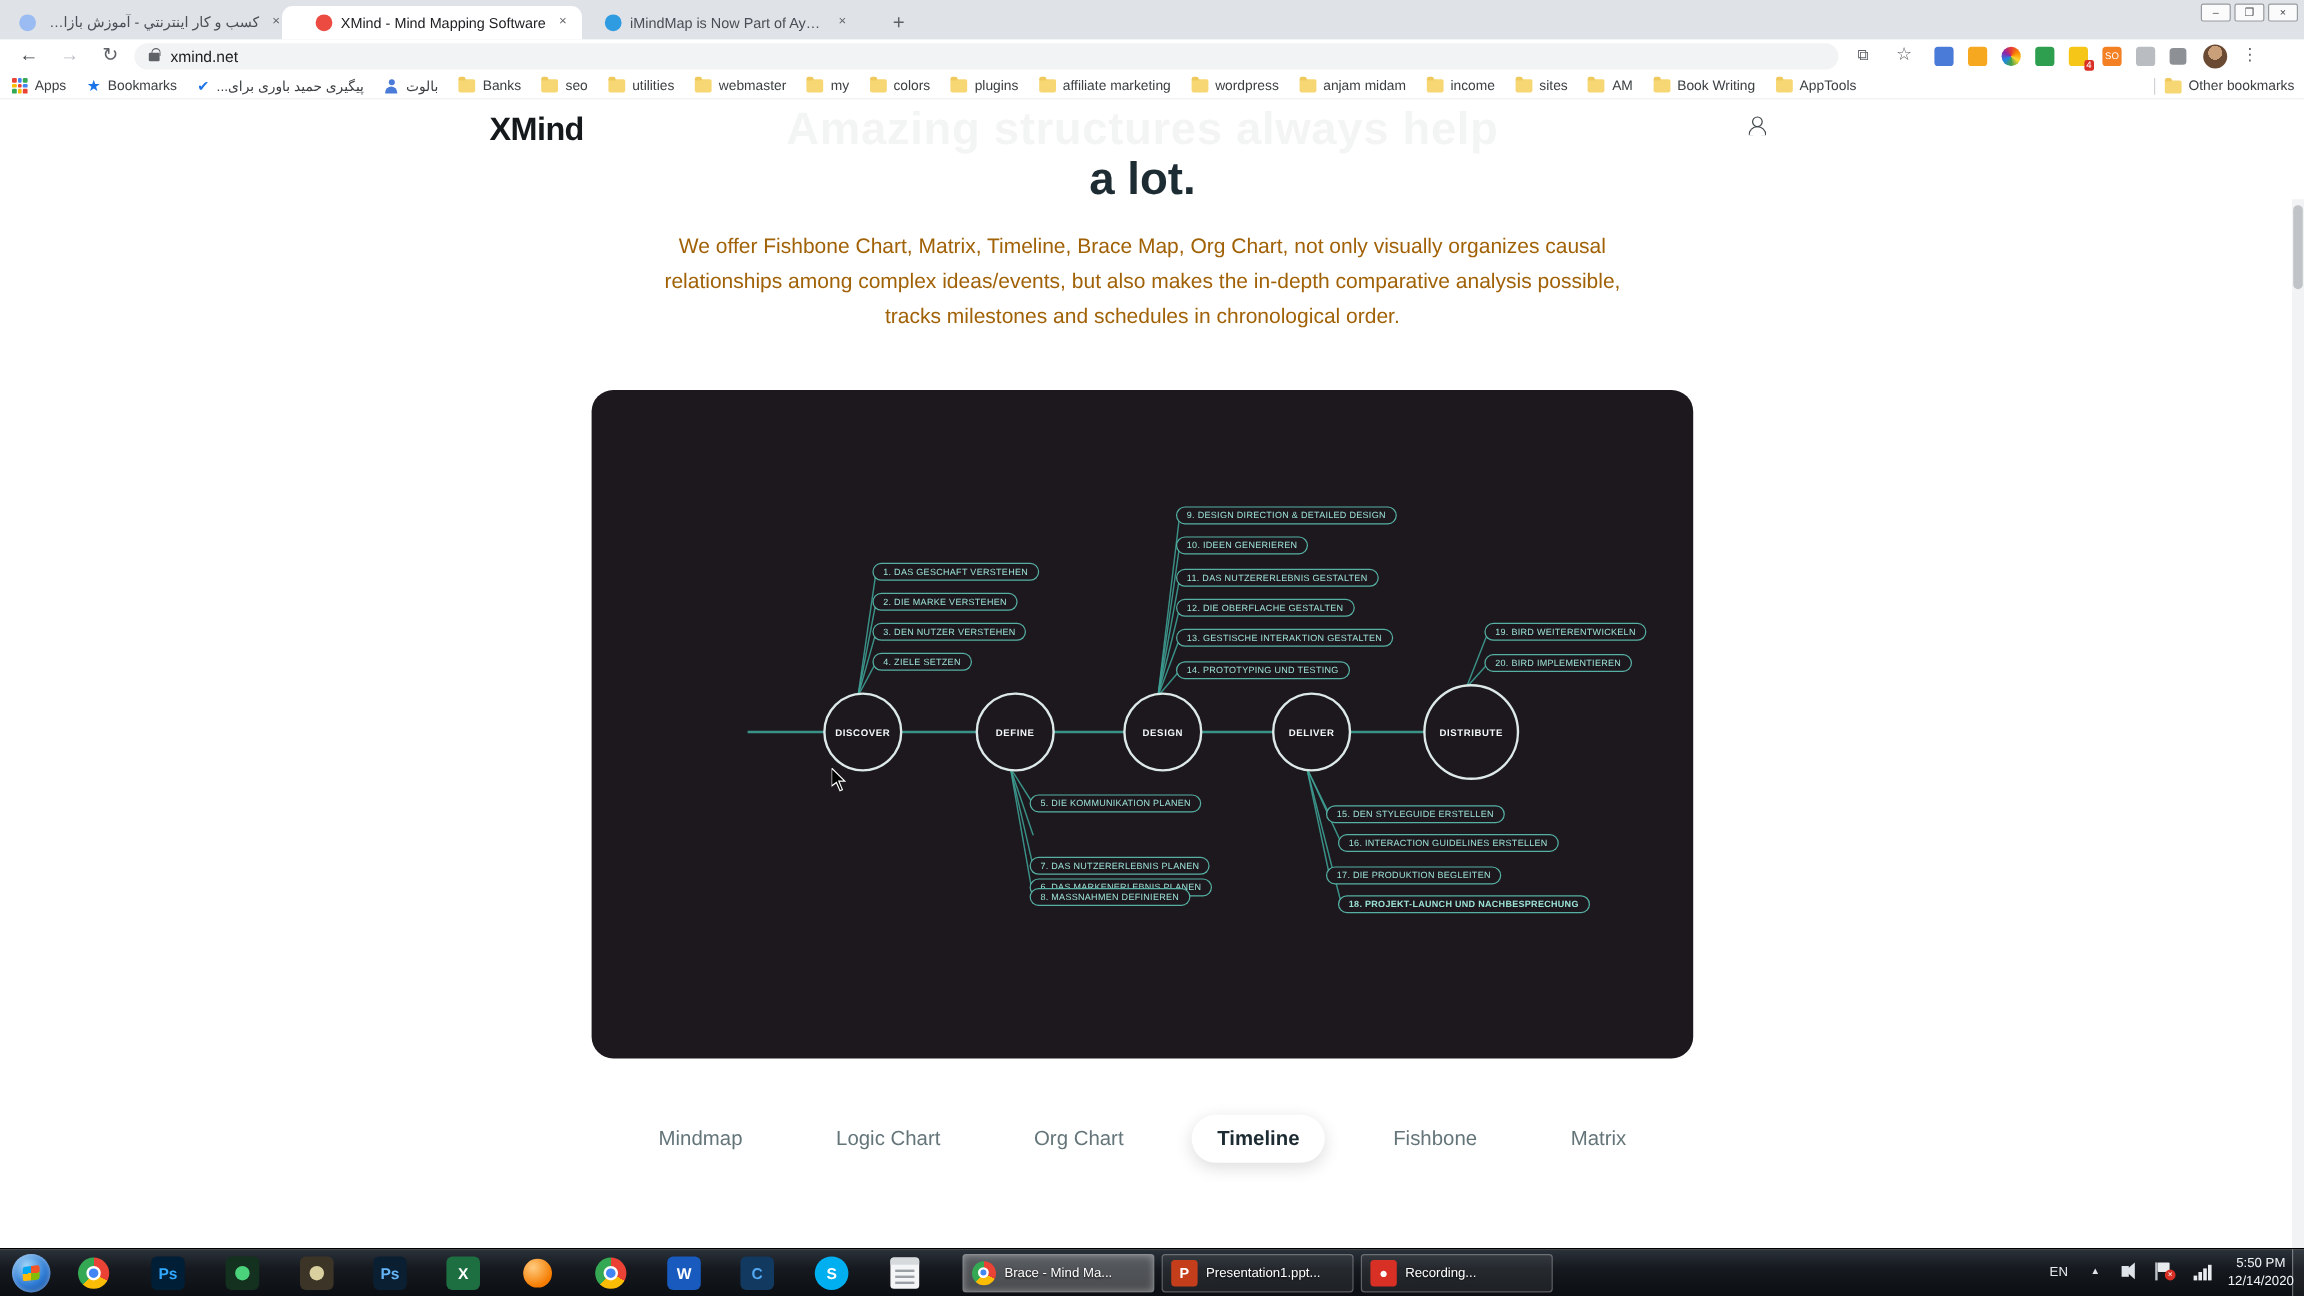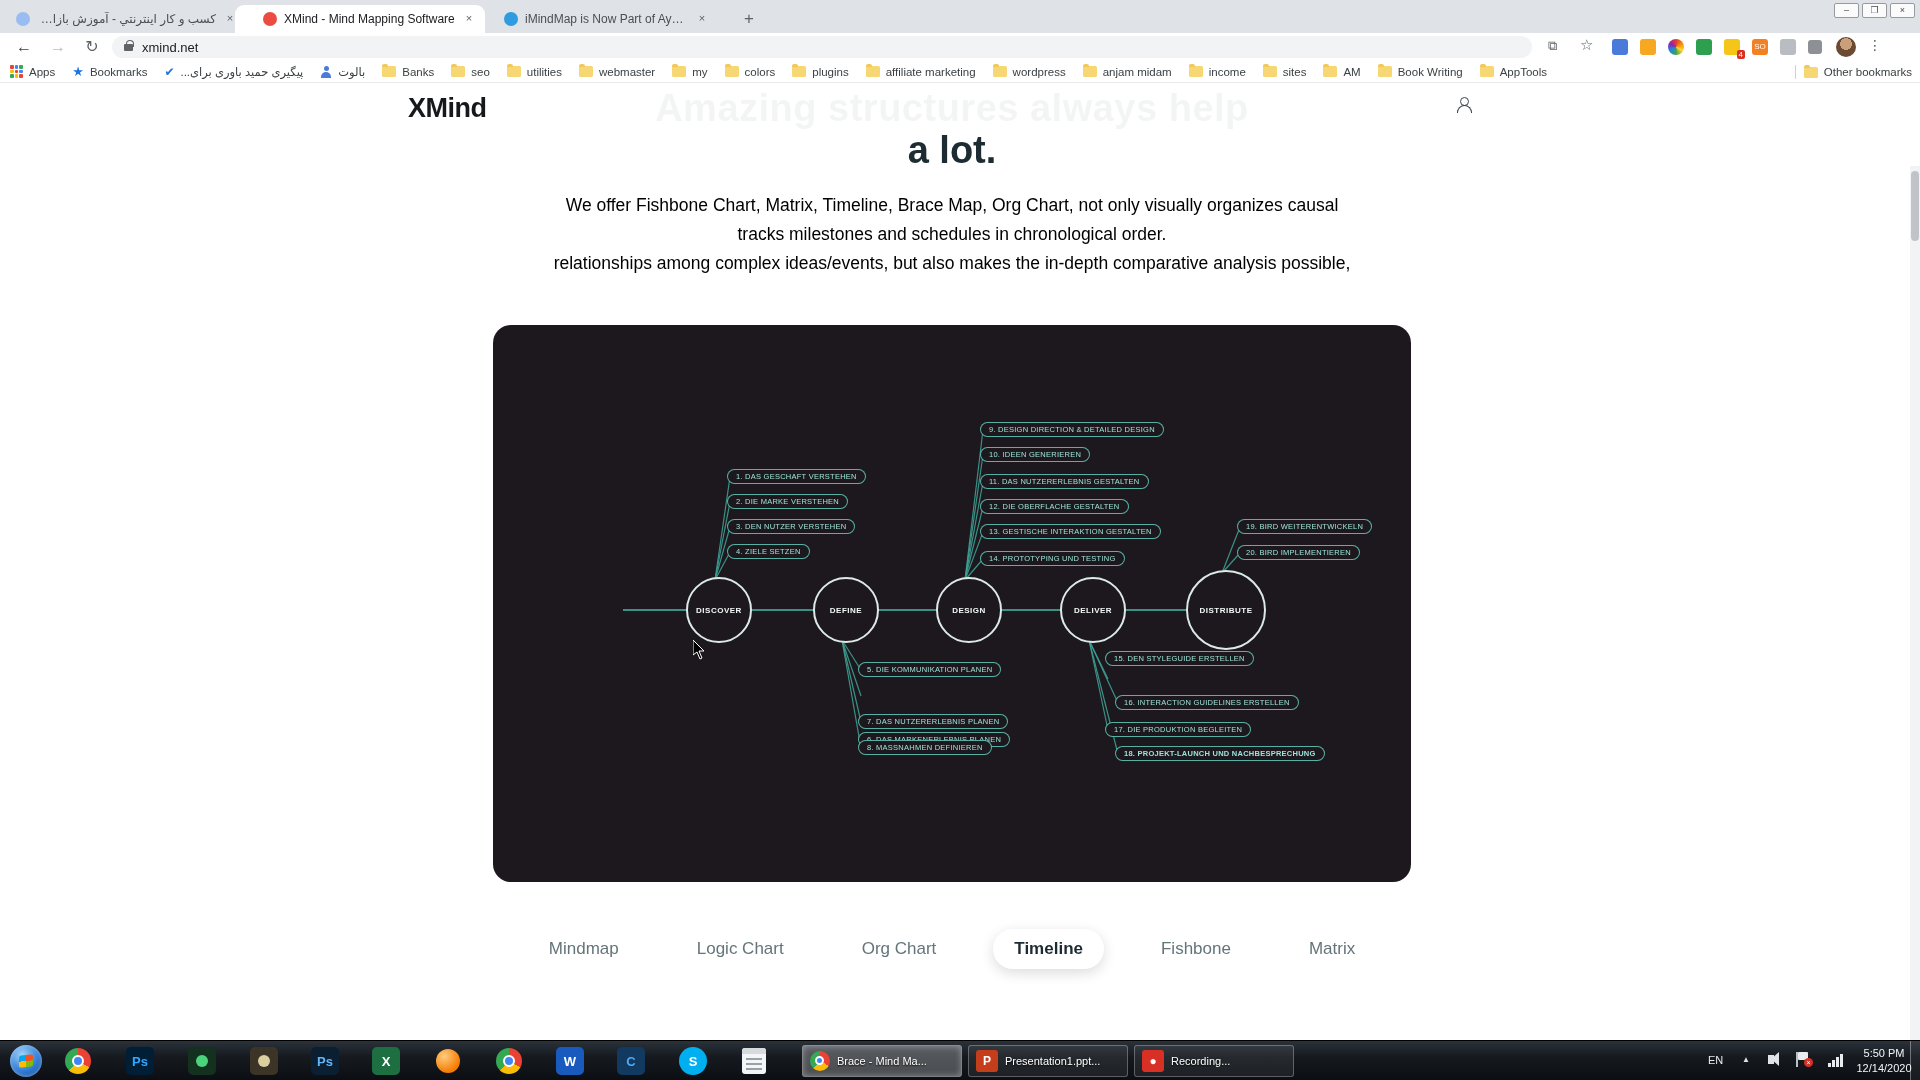--- a/index.html
+++ b/index.html
@@ -65,21 +65,21 @@
   #header-overlay { position:absolute; left:0; top:0; width:1920px; height:49px; background:rgba(255,255,255,.86); }
   #logo { position:absolute; left:408px; top:10px; font-size:27px; font-weight:bold; color:#15191b; letter-spacing:-.5px; z-index:5; }
   #site-nav { position:absolute; left:796px; top:17px; display:flex; gap:42px; z-index:5; }
   .nav-item { font-size:14px; color:#40484b; white-space:nowrap; }
   #user-icon { position:absolute; left:1455px; top:13px; width:18px; height:18px; z-index:5; }
   #user-icon:before { content:""; position:absolute; left:5px; top:1px; width:7px; height:7px; border:1.6px solid #3c4447; border-radius:50%; }
   #user-icon:after { content:""; position:absolute; left:2px; top:9px; width:13px; height:7px; border:1.6px solid #3c4447; border-bottom:none; border-radius:8px 8px 0 0; }
   #heading { position:absolute; left:0; top:46px; width:1904px; text-align:center; z-index:3;
     font-size:38px; font-weight:bold; color:#1d2c33; }
   #para { position:absolute; left:0; top:108px; width:1904px; text-align:center;
-    font-size:17.5px; color:#000000; line-height:29px; }
+    font-size:17.5px; color:#a16207; line-height:29px; }
 
   
   #panel { position:absolute; left:493px; top:242px; width:918px; height:557px; border-radius:18px; overflow:hidden; }
   #panel svg { position:absolute; left:0; top:0; }
   .circle { position:absolute; border-radius:50%; display:flex; align-items:center; justify-content:center;
     font-weight:bold; color:#f3f8f7; text-align:center; letter-spacing:.5px; }
   .pill { position:absolute; height:15px; display:flex; align-items:center; padding:0 8px;
     border:1px solid rgba(96,204,188,.85); border-radius:8px; font-size:7.5px; letter-spacing:.25px;
     color:#9de2d7; white-space:nowrap; }
 
@@ -294,22 +294,22 @@
   </div>
 
   <div id="page">
     <div id="ghost-heading">Amazing structures always help</div>
     <div id="header-overlay"></div>
     <div id="logo">XMind</div>
     <div id="user-icon"></div>
     <div id="heading">a lot.</div>
     <div id="para">
       <div>We offer Fishbone Chart, Matrix, Timeline, Brace Map, Org Chart, not only visually organizes causal</div>
+      <div>relationships among complex ideas/events, but also makes the in-depth comparative analysis possible,</div>
       <div>tracks milestones and schedules in chronological order.</div>
-      <div>relationships among complex ideas/events, but also makes the in-depth comparative analysis possible,</div>
     </div>
 
     <div id="panel" style="background: rgb(28, 24, 30);">
       <svg id="panel-svg" width="918" height="557">
           <line x1="130" y1="285" x2="733" y2="285" stroke="#3e9f93" stroke-width="2" opacity="0.9"></line>
           <line x1="222" y1="255" x2="237" y2="152" stroke="#3e9f93" stroke-width="1.2" opacity="0.9"></line>
           <line x1="222" y1="255" x2="237" y2="177" stroke="#3e9f93" stroke-width="1.2" opacity="0.9"></line>
           <line x1="222" y1="255" x2="237" y2="202" stroke="#3e9f93" stroke-width="1.2" opacity="0.9"></line>
           <line x1="222" y1="255" x2="237" y2="227" stroke="#3e9f93" stroke-width="1.2" opacity="0.9"></line>
           <line x1="349" y1="315" x2="368" y2="345" stroke="#3e9f93" stroke-width="1.2" opacity="0.9"></line>
@@ -339,21 +339,21 @@
         <div class="pill" style="left: 365px; top: 389px; background: rgb(28, 24, 30);">7. DAS NUTZERERLEBNIS PLANEN</div>
         <div class="pill" style="left: 365px; top: 415px; background: rgb(28, 24, 30);">8. MASSNAHMEN DEFINIEREN</div>
         <div class="circle" style="left: 320px; top: 252px; width: 66px; height: 66px; font-size: 8px; border: 2px solid rgb(221, 233, 231); background: rgb(28, 24, 30);">DEFINE</div>
         <div class="pill" style="left: 487px; top: 97px; background: rgb(28, 24, 30);">9. DESIGN DIRECTION &amp; DETAILED DESIGN</div>
         <div class="pill" style="left: 487px; top: 122px; background: rgb(28, 24, 30);">10. IDEEN GENERIEREN</div>
         <div class="pill" style="left: 487px; top: 149px; background: rgb(28, 24, 30);">11. DAS NUTZERERLEBNIS GESTALTEN</div>
         <div class="pill" style="left: 487px; top: 174px; background: rgb(28, 24, 30);">12. DIE OBERFLACHE GESTALTEN</div>
         <div class="pill" style="left: 487px; top: 199px; background: rgb(28, 24, 30);">13. GESTISCHE INTERAKTION GESTALTEN</div>
         <div class="pill" style="left: 487px; top: 226px; background: rgb(28, 24, 30);">14. PROTOTYPING UND TESTING</div>
         <div class="circle" style="left: 443px; top: 252px; width: 66px; height: 66px; font-size: 8px; border: 2px solid rgb(221, 233, 231); background: rgb(28, 24, 30);">DESIGN</div>
-        <div class="pill" style="left: 612px; top: 326px; background: rgb(28, 24, 30);">15. DEN STYLEGUIDE ERSTELLEN</div>
+        <div class="pill" style="left: 612px; top: 346px; background: rgb(28, 24, 30);">15. DEN STYLEGUIDE ERSTELLEN</div>
         <div class="pill" style="left: 622px; top: 370px; background: rgb(28, 24, 30);">16. INTERACTION GUIDELINES ERSTELLEN</div>
         <div class="pill" style="left: 612px; top: 397px; background: rgb(28, 24, 30);">17. DIE PRODUKTION BEGLEITEN</div>
         <div class="pill" style="left: 622px; top: 421px; background: rgb(28, 24, 30); font-weight: bold;">18. PROJEKT-LAUNCH UND NACHBESPRECHUNG</div>
         <div class="circle" style="left: 567px; top: 252px; width: 66px; height: 66px; font-size: 8px; border: 2px solid rgb(221, 233, 231); background: rgb(28, 24, 30);">DELIVER</div>
         <div class="pill" style="left: 744px; top: 194px; background: rgb(28, 24, 30);">19. BIRD WEITERENTWICKELN</div>
         <div class="pill" style="left: 744px; top: 220px; background: rgb(28, 24, 30);">20. BIRD IMPLEMENTIEREN</div>
         <div class="circle" style="left: 693px; top: 245px; width: 80px; height: 80px; font-size: 8px; border: 2px solid rgb(221, 233, 231); background: rgb(28, 24, 30);">DISTRIBUTE</div>
       </div>
 
     <div id="chart-tabs">

